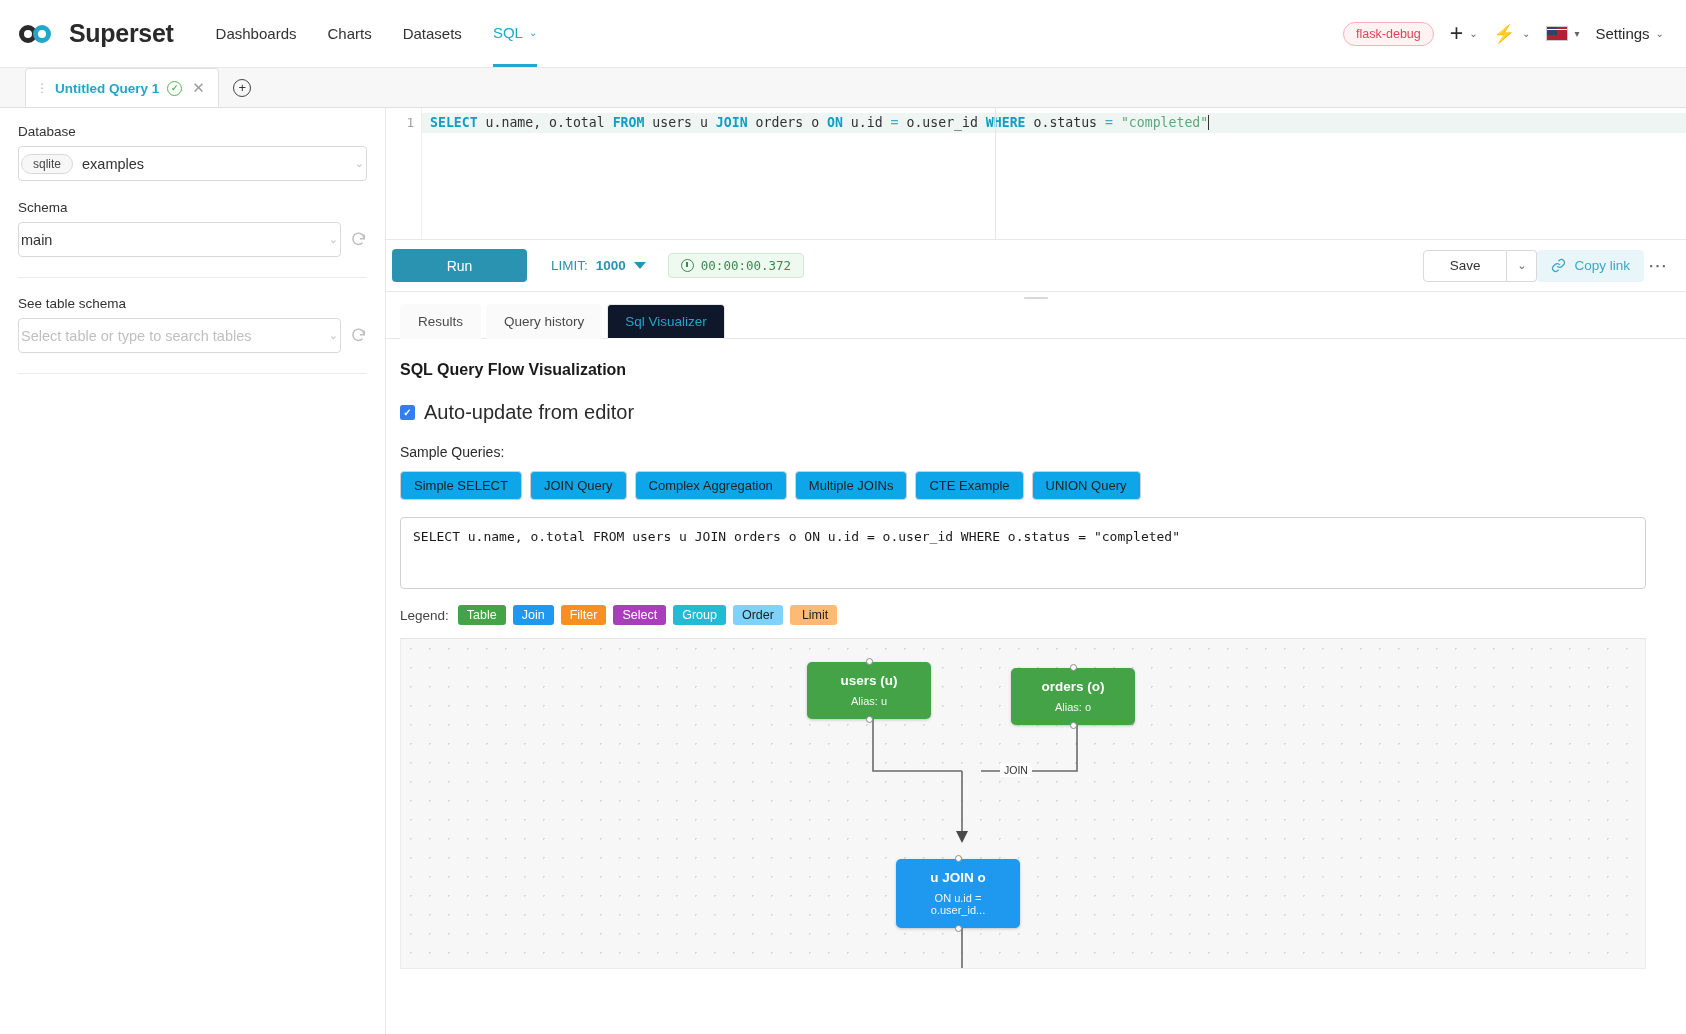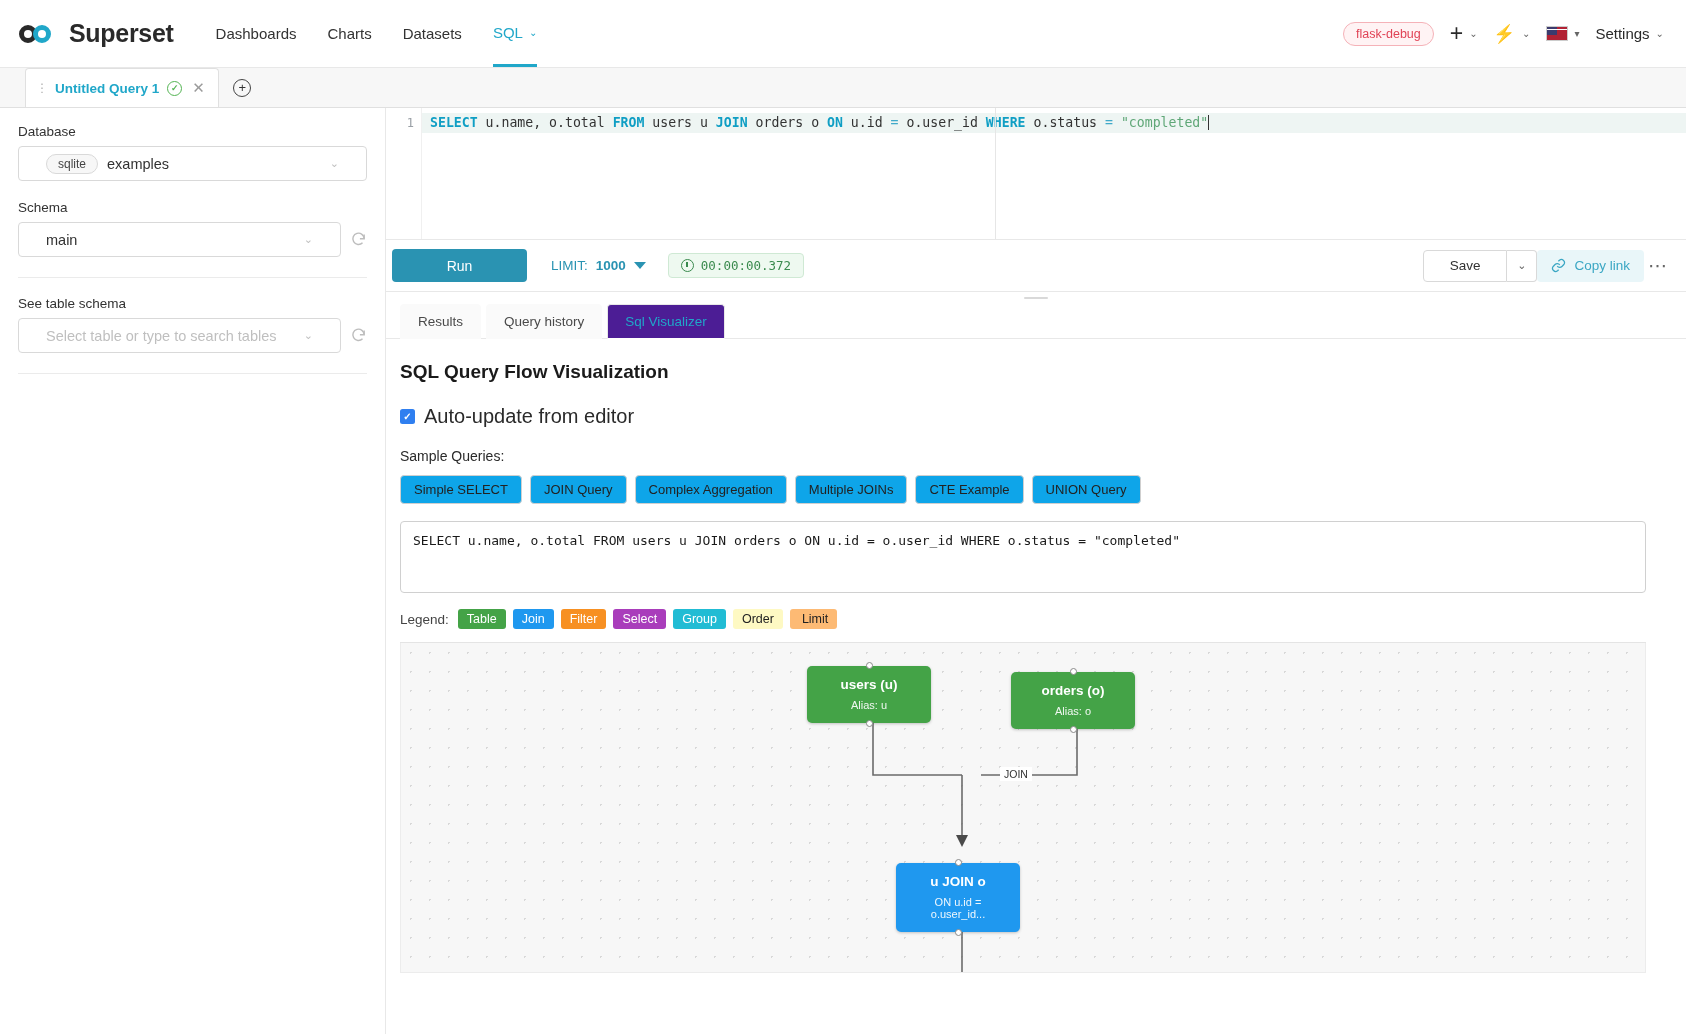--- a/index.html
+++ b/index.html
@@ -66,21 +66,21 @@
      line-height:1; color:#333; }
 
   
   .body-split { display:flex; height: calc(1034px - 58px - 40px); }
 
   
   .leftpanel { width:386px; background:#fff; border-right:1px solid #e8e8e8;
       padding:16px 18px 0 18px; flex-shrink:0; }
   .field-label { font-size:13.5px; color:#323232; margin-bottom:7px; }
   .select-box { height:35px; border:1px solid #d9d9d9; border-radius:4px;
-      display:flex; align-items:center; padding:0 27px; background:#fff;
+      display:flex; align-items:center; padding:0 2px; background:#fff;
       font-size:14px; cursor:pointer; position:relative; }
   .select-box .chev { margin-left:auto; color:#bfbfbf; font-size:11px; }
   .db-chip { border:1px solid #d9d9d9; background:#f7f7f7; border-radius:11px;
       padding:2px 11px; font-size:12px; color:#444; margin-right:9px;}
   .select-val { font-size:14.5px; color:#323232; }
   .select-val.ph { color:#bfbfbf; }
   .row-with-refresh { display:flex; align-items:center; gap:9px; }
   .row-with-refresh .select-box { flex:1;align-items:center; }
   .refresh-ico { width:17px; height:17px; color:#bdbdbd; flex-shrink:0; }
   .mb20 { margin-bottom:19px; }
@@ -144,26 +144,26 @@
   .splitter { height:12px; display:flex; align-items:center; justify-content:center;
      background:#fff; }
   .splitter .grip { width:24px; height:2px; background:#d9d9d9; border-radius:2px;}
 
   
   .restabs { display:flex; gap:5px; padding:0 14px; border-bottom:1px solid #e8e8e8;
      background:#fff; }
   .rtab { padding:9px 17px; font-size:13.5px; color:#4a4a4a; cursor:pointer;
      border:1px solid transparent; border-bottom:none; border-radius:4px 4px 0 0;
      background:#fafafa; margin-bottom:-1px; }
-  .rtab.active { color:#20a7c9; background:#4c1d95; border-color:#e8e8e8;
+  .rtab.active { color:#20a7c9; background:#0f172a; border-color:#e8e8e8;
      border-bottom:1px solid #fff; }
 
   
   .viz { flex:1; overflow:hidden; padding:22px 40px 0 14px; background:#fff; }
-  .viz-title { font-size:19px; font-weight:700; color:#1a1a1a; margin:0 0 22px 0; }
+  .viz-title { font-size:16px; font-weight:700; color:#1a1a1a; margin:0 0 22px 0; }
   .chk-row { display:flex; align-items:center; gap:9px; margin-bottom:20px; }
   .chkbox { width:15px; height:15px; background:#2f7ff0; border-radius:2.5px;
      display:flex; align-items:center; justify-content:center; color:#fff;
      font-size:10px; font-weight:bold; cursor:pointer; }
   .chk-label { font-size:20px; color:#2a2a2a; }
   .sq-label { font-size:14px; color:#2a2a2a; margin-bottom:11px; }
   .sq-row { display:flex; gap:8px; margin-bottom:17px; flex-wrap:wrap; }
   .sq-btn { background:#0ea5e9; border:1px solid #cfcfcf; border-radius:4px;
      padding:6px 13px; font-size:13px; color:#222; cursor:pointer;
      font-family:inherit; }
@@ -355,21 +355,21 @@
 
       <textarea class="sql-text" style="">SELECT u.name, o.total FROM users u JOIN orders o ON u.id = o.user_id WHERE o.status = "completed"</textarea>
 
       <div class="legend-row" id="legend-row">
         <span class="legend-lbl">Legend:</span>
       <span class="chip" style="background: rgb(68, 163, 71);">Table</span>
           <span class="chip" style="background: rgb(31, 152, 239);">Join</span>
           <span class="chip" style="background: rgb(247, 144, 34);">Filter</span>
           <span class="chip" style="background: rgb(169, 61, 187);">Select</span>
           <span class="chip" style="background: rgb(33, 188, 212);">Group</span>
-          <span class="chip" style="background: #fef9c3; color: rgb(34, 34, 34);">Order</span>
+          <span class="chip" style="background: #7dd3fc; color: rgb(34, 34, 34);">Order</span>
           <span class="chip" style="background: #fdba74; color: rgb(34, 34, 34); padding-left: 12px;">Limit</span>
         </div>
       <div class="hr-thin"></div>
 
       <div class="canvas" id="canvas">
         <svg width="1160" height="330" style="position:absolute;left:0;top:0">
           <path d="M 472 70 L 472 132 L 561 132" stroke="#6b6b6b" stroke-width="1.6" fill="none"></path>
           <path d="M 676 70 L 676 132 L 580 132" stroke="#6b6b6b" stroke-width="1.6" fill="none"></path>
           <path d="M 561 132 L 561 196" stroke="#6b6b6b" stroke-width="1.6" fill="none"></path>
           <polygon points="561,204 555,192 567,192" fill="#4a4a4a"></polygon>

